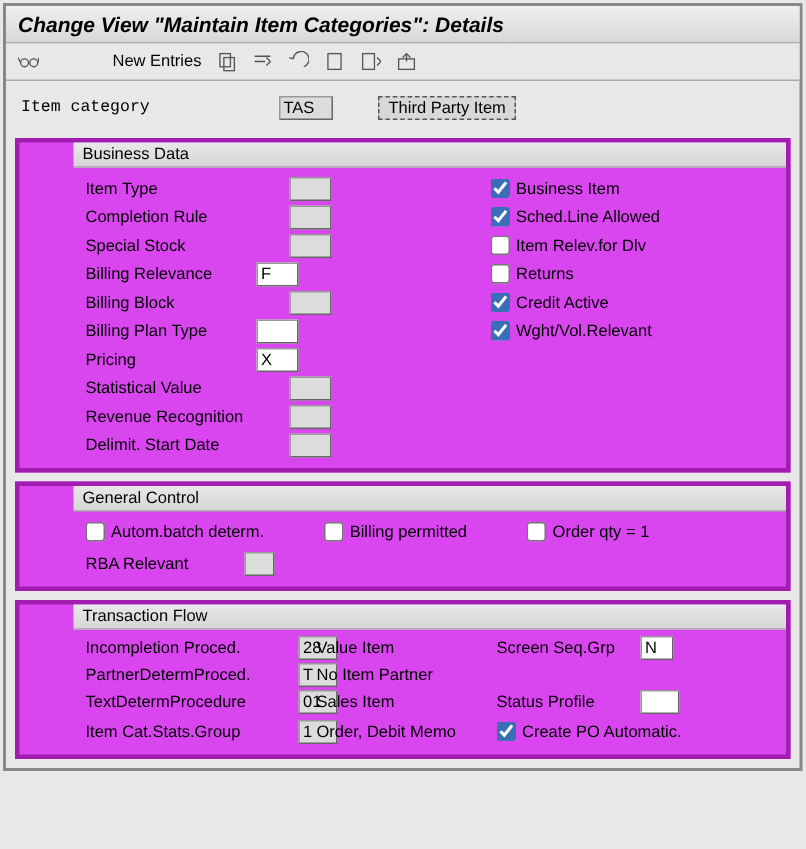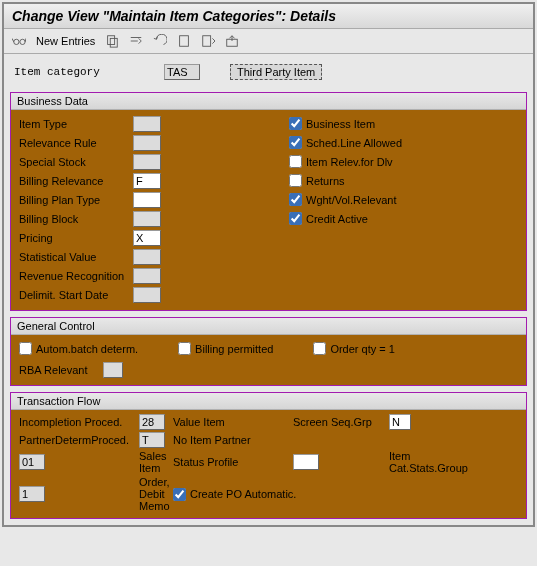--- a/index.html
+++ b/index.html
@@ -39,49 +39,51 @@
     justify-content: center;
     width: 18px;
     height: 18px;
     cursor: pointer;
   }
   .toolbar svg { width: 14px; height: 14px; }
   .new-entries {
     font-size: 11px;
     cursor: pointer;
     padding: 0 2px;
+    margin-left: 39px;
   }
   .header-row {
     padding: 10px 10px 12px 10px;
     display: flex;
     align-items: center;
     gap: 30px;
   }
   .header-row .lbl { width: 120px; font-family: Liberation Mono, monospace; }
   .sap-input {
     background: #fff;
     border: 1px solid #999;
     border-right-color:#666; border-bottom-color:#666;
     height: 16px;
     padding: 0 2px;
     font-family: Arial, sans-serif;
     font-size: 11px;
   }
-  .sap-input.gray { background: #dcdcdc; }
+  .sap-input.gray { background: #dcdcdc; margin-left: 22px; }
   .desc-box {
     background: #d8d8d8;
     border: 1px dashed #555;
     padding: 1px 6px;
     height: 16px;
     display:flex;align-items:center;
   }
   .panel {
     margin: 0 6px 6px 6px;
-    border: 1px solid #a21caf;
-    background: #a16207;
+    border: 3px solid #a21caf;
+    background: #d946ef;
+    padding-left: 36px;
   }
   .panel-title {
     background: linear-gradient(#e8e8e8,#d6d6d6);
     padding: 2px 6px;
     font-size: 11px;
     border-bottom: 1px solid #b0b0b0;
   }
   .panel-body {
     padding: 4px 8px 6px 8px;
   }
@@ -177,40 +179,40 @@
 
   <div class="panel">
     <div class="panel-title">Business Data</div>
     <div class="panel-body cols">
       <div class="col-left">
         <div class="frow">
             <span class="flabel">Item Type</span>
             <input class="sap-input gray" value="" style="">
           </div>
         <div class="frow">
-            <span class="flabel">Relevance Rule</span>
+            <span class="flabel">Completion Rule</span>
             <input class="sap-input gray" value="" style="">
           </div>
         <div class="frow">
             <span class="flabel">Special Stock</span>
             <input class="sap-input gray" value="" style="">
           </div>
         <div class="frow">
             <span class="flabel">Billing Relevance</span>
             <input class="sap-input" value="F" style="">
           </div>
         <div class="frow">
+            <span class="flabel">Billing Block</span>
+            <input class="sap-input gray" value="" style="">
+          </div>
+        <div class="frow">
             <span class="flabel">Billing Plan Type</span>
             <input class="sap-input" value="" style="">
           </div>
         <div class="frow">
-            <span class="flabel">Billing Block</span>
-            <input class="sap-input gray" value="" style="">
-          </div>
-        <div class="frow">
             <span class="flabel">Pricing</span>
             <input class="sap-input" value="X" style="">
           </div>
         <div class="frow">
             <span class="flabel">Statistical Value</span>
             <input class="sap-input gray" value="" style="">
           </div>
         <div class="frow">
             <span class="flabel">Revenue Recognition</span>
             <input class="sap-input gray" value="" style="">
@@ -232,25 +234,25 @@
         <label class="cbx">
             <input type="checkbox" style="">
             <span>Item Relev.for Dlv</span>
           </label>
         <label class="cbx">
             <input type="checkbox" style="">
             <span>Returns</span>
           </label>
         <label class="cbx">
             <input type="checkbox" checked="" style="">
+            <span>Credit Active</span>
+          </label>
+        <label class="cbx">
+            <input type="checkbox" checked="" style="">
             <span>Wght/Vol.Relevant</span>
-          </label>
-        <label class="cbx">
-            <input type="checkbox" checked="" style="">
-            <span>Credit Active</span>
           </label>
       </div>
     </div>
   </div>
 
   <div class="panel">
     <div class="panel-title">General Control</div>
     <div class="panel-body">
       <div class="gc-row">
         <label class="cbx">
@@ -282,20 +284,21 @@
         <span>Value Item</span>
         <span>Screen Seq.Grp</span>
         <input class="sap-input" style="width: 22px;" value="N">
 
         <span>PartnerDetermProced.</span>
         <input class="sap-input gray" value="T" style="">
         <span>No Item Partner</span>
         <span></span>
           <span></span>
 
+        <span>TextDetermProcedure</span>
         <input class="sap-input gray" value="01" style="">
         <span>Sales Item</span>
         <span>Status Profile</span>
         <input class="sap-input wider" value="" style="">
 
         <span>Item Cat.Stats.Group</span>
         <input class="sap-input gray" value="1" style="">
         <span>Order, Debit Memo</span>
         <label class="cbx" style="grid-column: span 2">
             <input type="checkbox" checked="" style="">

